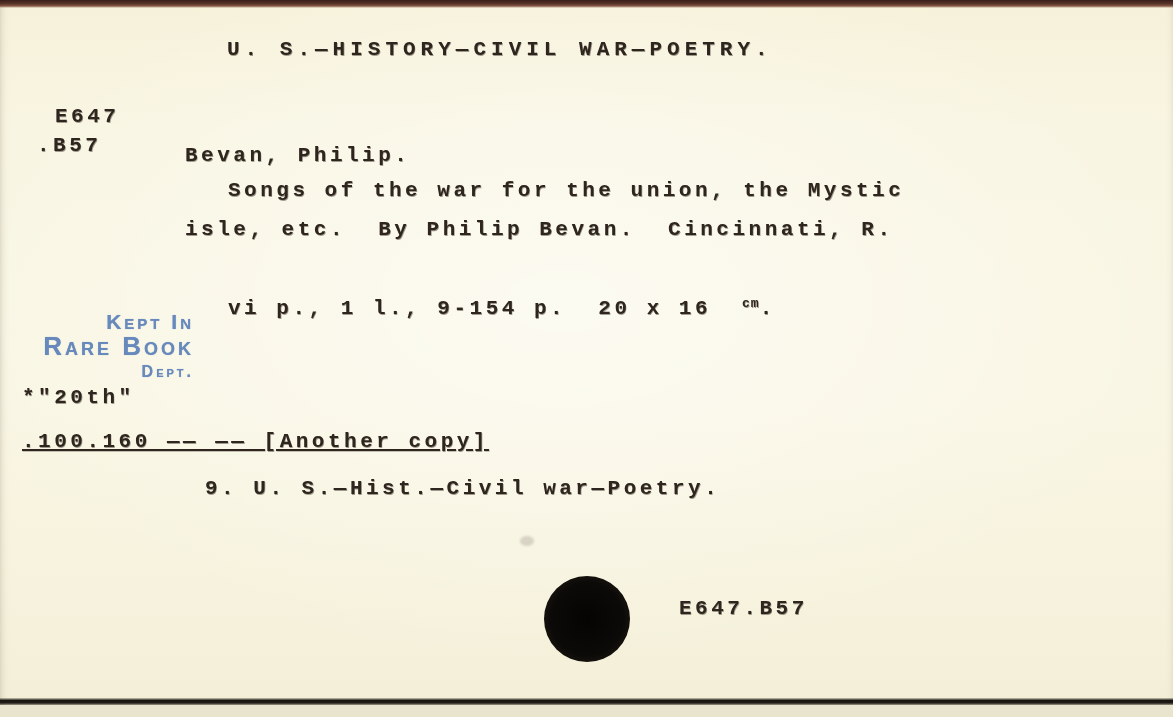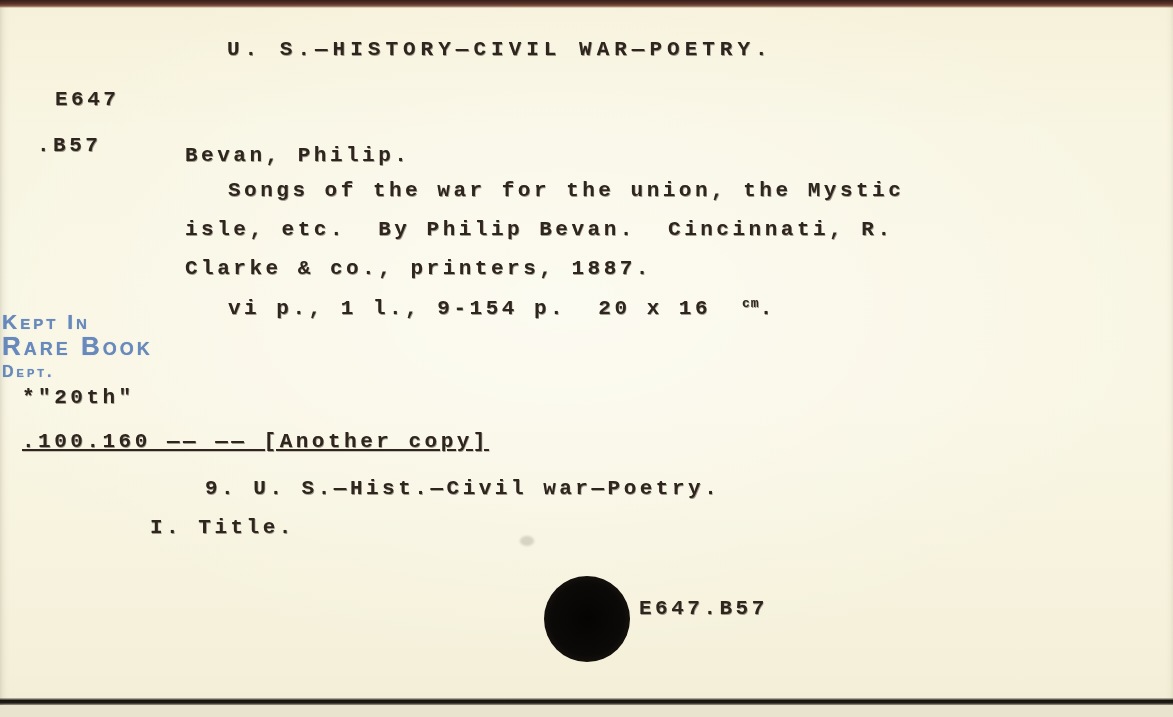--- a/index.html
+++ b/index.html
@@ -50,21 +50,21 @@
     vertical-align: 0.55em;
     letter-spacing: 1px;
     margin-left: 31px;
   }
   
   .stamp {
     position: absolute;
     left: 2px;
     top: 309px;
     width: 192px;
-    text-align: left;
+    text-align: right;
     font-family: "Liberation Sans", "DejaVu Sans", sans-serif;
     font-variant: small-caps;
     font-weight: 700;
     color: #5d81b8;
     opacity: 0.93;
     text-shadow: 0 0 0.8px rgba(93,129,184,0.8);
   }
   .stamp .stamp-line { display: block; letter-spacing: 3px; }
   .stamp .s1 { font-size: 21px; line-height: 25px; }
   .stamp .s2 { font-size: 26px; line-height: 25px; }
@@ -89,50 +89,48 @@
 </style>
 </head>
 <body>
 
 <div id="scan">
 
   <div class="edge-top"></div>
 
   <div class="typed heading" style="left:227px; top:38px;">U. S.—HISTORY—CIVIL WAR—POETRY.</div>
 
-  <div class="typed" style="left:55px; top:88px;">E647</div>
+  <div class="typed" style="left:55px; top:105px;">E647</div>
 
   <div class="typed" style="left:37px; top:134px;">.B57</div>
 
   <div class="typed" style="left:185px; top:144px;">Bevan, Philip.</div>
 
   <div class="typed" style="left:185px; top:218px;">isle, etc.  By Philip Bevan.  Cincinnati, R.</div>
 
   <div class="typed" style="left:228px; top:179px;">Songs of the war for the union, the Mystic</div>
 
-  <div class="typed" style="left:185px; top:257px;">Clarke &amp; co., printers, 1887.</div>
 
   <div class="typed" style="left:228px; top:296px;"><span>vi p., 1 l., 9-154 p.  20 x 16</span><sup class="unit">cm</sup><span>.</span></div>
 
   <div class="stamp">
     <span class="stamp-line s1">Kept In</span>
     <span class="stamp-line s2">Rare Book</span>
     <span class="stamp-line s3">Dept.</span>
   </div>
 
   <div class="typed" style="left:22px; top:386px;">*"20th"</div>
 
   <div class="typed" style="left:22px; top:430px;text-decoration:underline;">.100.160 —— —— [Another copy]</div>
 
   <div class="typed" style="left:205px; top:477px;">9. U. S.—Hist.—Civil war—Poetry.</div>
 
-  <div class="typed" style="left:150px; top:516px;">I. Title.</div>
 
   <div class="smudge"></div>
 
   <div class="hole"></div>
 
-  <div class="typed" style="left:639px; top:597px;">E647.B57</div>
+  <div class="typed" style="left:679px; top:597px;">E647.B57</div>
 
   <div class="edge-bottom-line"></div>
   <div class="edge-bottom-rest"></div>
 
 </div>
 
 </body></html>

